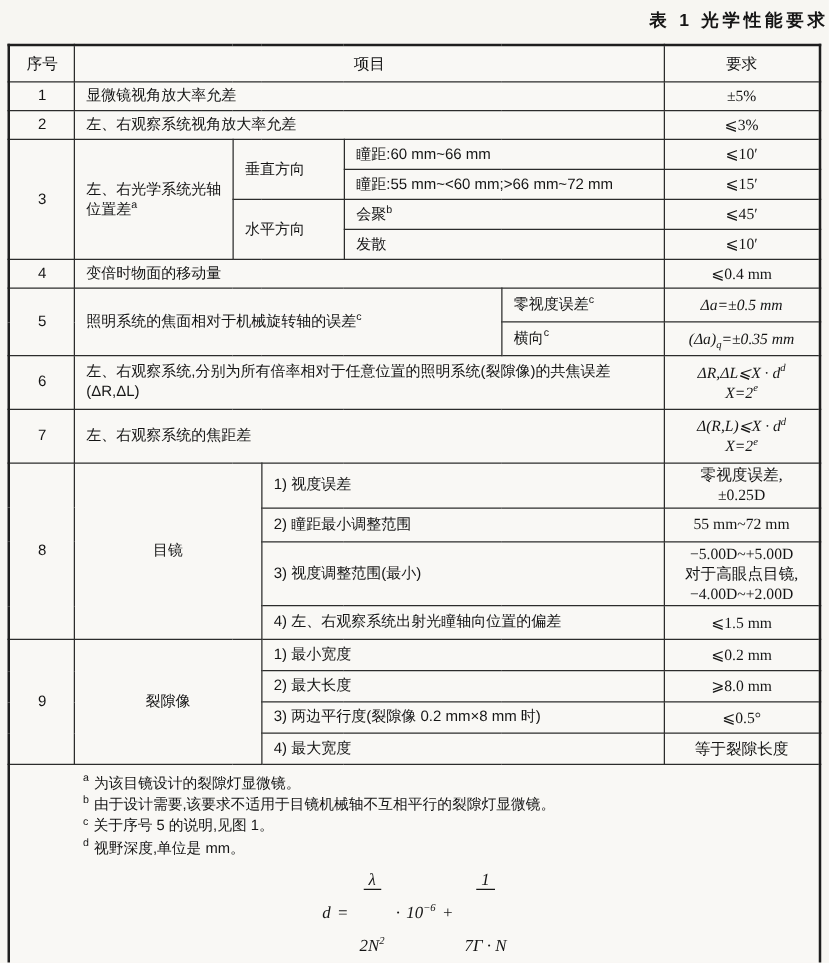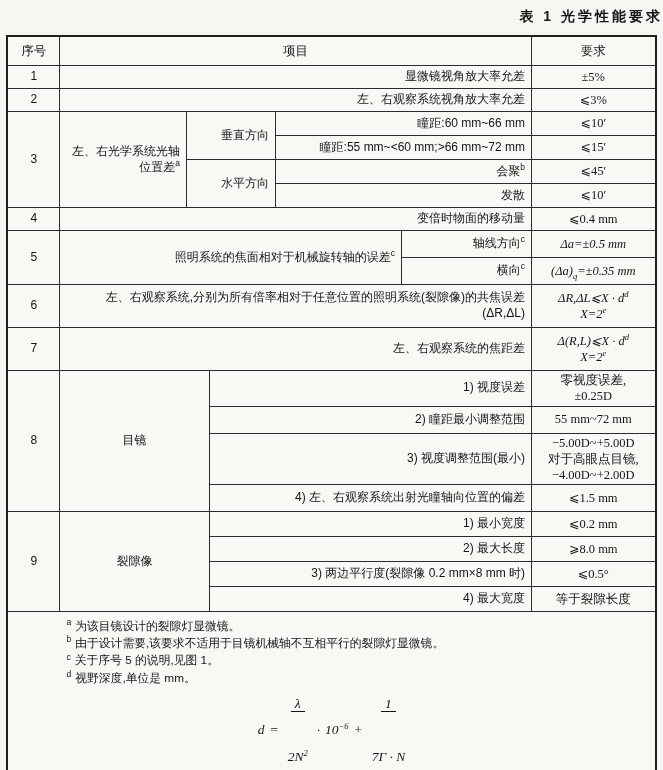--- a/index.html
+++ b/index.html
@@ -29,21 +29,21 @@
   }
   td{
     border:1px solid #2c2c2c;
     padding:1px 6px;
     font-size:12px;
     line-height:1.3;
     vertical-align:middle;
     overflow:hidden;
   }
   td.c{text-align:center;}
-  td.l{text-align:right;padding-left:9px;}
+  td.l{text-align:left;padding-left:9px;}
   tr.hdr td{height:26px;font-weight:normal;text-align:center;font-size:12.5px;}
   tr.r-sm td{height:20px;}
   tr.r3 td{height:21px;}
   tr.r5 td{height:24px;}
   tr.r2l td{height:40px;}
   tr.r9 td{height:22px;}
   .req{
     font-family:"Liberation Serif","DejaVu Serif",serif;
     font-size:12.5px;
   }
@@ -149,21 +149,21 @@
 
   <tr class="r-sm">
     <td class="c">4</td>
     <td colspan="5" class="l">变倍时物面的移动量</td>
     <td class="c req">⩽0.4 mm</td>
   </tr>
 
   <tr class="r5">
     <td rowspan="2" class="c">5</td>
     <td colspan="4" rowspan="2" class="l"><span>照明系统的焦面相对于机械旋转轴的误差</span><sup>c</sup></td>
-    <td class="l"><span>轴线方向</span><sup>c</sup></td>
+    <td class="l"><span>零视度误差</span><sup>c</sup></td>
     <td class="c req math">Δa=±0.5 mm</td>
   </tr>
   <tr class="r5">
     <td class="l"><span>横向</span><sup>c</sup></td>
     <td class="c req math"><span>(Δa)</span><sub>q</sub><span>=±0.35 mm</span></td>
   </tr>
 
   <tr class="r2l">
     <td class="c">6</td>
     <td colspan="5" class="l">左、右观察系统,分别为所有倍率相对于任意位置的照明系统(裂隙像)的共焦误差(ΔR,ΔL)</td>

